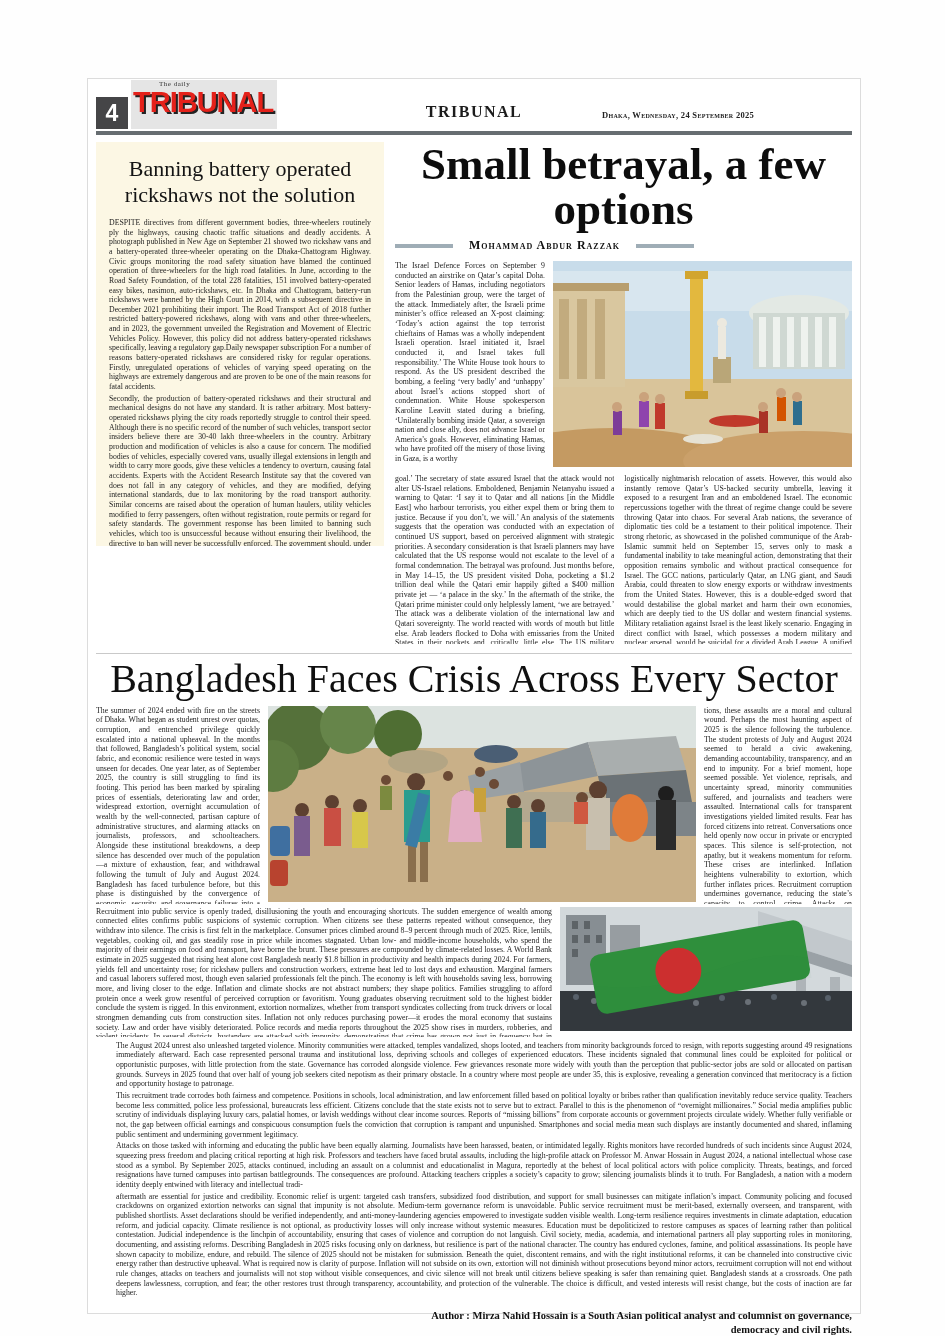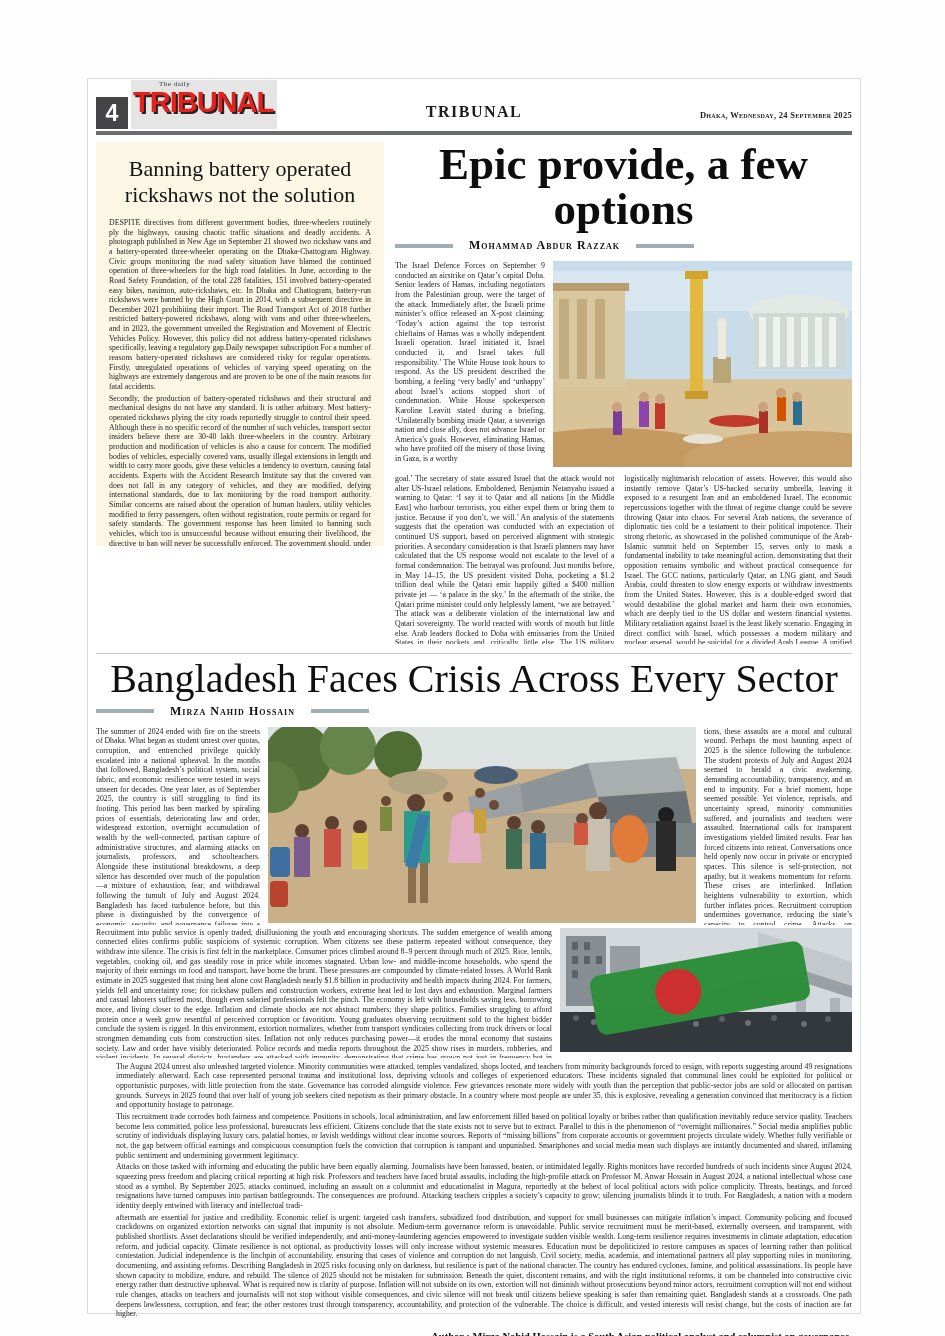--- a/index.html
+++ b/index.html
@@ -10,21 +10,21 @@
   
   .masthead{display:flex;align-items:flex-end;height:44px;}
   .mast-left{width:250px;display:flex;align-items:flex-end;}
   .logo-num{width:32px;height:32px;background:#454547;color:#fff;font-family:"Liberation Sans",sans-serif;
             font-weight:bold;font-size:23px;display:flex;align-items:center;justify-content:center;margin-right:3px;}
   .logo-stack{display:flex;flex-direction:column;line-height:1;background:#e5e5e5;padding:1px 4px 12px 2px;}
   .logo-top{font-size:7px;color:#333;margin-left:26px;letter-spacing:.5px;}
   .logo-word{font-family:"Liberation Sans",sans-serif;font-weight:bold;font-size:29px;letter-spacing:-1px;
              color:#e4211a;text-shadow:2px 2px 0 #232323;}
   .mast-center{flex:1;text-align:center;font-weight:bold;font-size:16px;letter-spacing:1.5px;padding-bottom:8px;}
-  .mast-right{width:250px;text-align:right;font-size:8.5px;font-weight:bold;font-variant:small-caps;
+  .mast-right{width:250px;text-align:left;font-size:8.5px;font-weight:bold;font-variant:small-caps;
               letter-spacing:.3px;padding-bottom:9px;color:#222;}
   .mast-rule{height:4px;background:#676d71;margin-top:2px;margin-bottom:7px;}
   
   .top-section{display:flex;gap:11px;}
   .editorial-box{width:288px;flex-shrink:0;background:#fcf7e4;padding:12px 13px;box-sizing:border-box;height:404px;overflow:hidden;}
   .editorial-title{font-size:22px;text-align:center;line-height:1.18;margin:2px 0 10px 0;color:#141414;}
   .small-copy{font-size:7.8px;line-height:1.24;text-align:justify;color:#1d1d1d;}
   .small-copy p{margin:0 0 2px 0;}
   .lead-article{flex:1;min-width:0;}
   .lead-headline{font-size:45px;font-weight:bold;text-align:center;line-height:1.0;margin:0 0 6px 0;color:#0d0d0d;}
@@ -75,21 +75,21 @@
     <div class="top-section">
       <div class="editorial-box">
         <div class="editorial-title">Banning battery operated rickshaws not the solution</div>
         <div class="small-copy">
           <p>DESPITE directives from different government bodies, three-wheelers routinely ply the highways, causing chaotic traffic situations and deadly accidents. A photograph published in New Age on September 21 showed two rickshaw vans and a battery-operated three-wheeler operating on the Dhaka-Chattogram Highway. Civic groups monitoring the road safety situation have blamed the continued operation of three-wheelers for the high road fatalities. In June, according to the Road Safety Foundation, of the total 228 fatalities, 151 involved battery-operated easy bikes, nasimon, auto-rickshaws, etc. In Dhaka and Chattogram, battery-run rickshaws were banned by the High Court in 2014, with a subsequent directive in December 2021 prohibiting their import. The Road Transport Act of 2018 further restricted battery-powered rickshaws, along with vans and other three-wheelers, and in 2023, the government unveiled the Registration and Movement of Electric Vehicles Policy. However, this policy did not address battery-operated rickshaws specifically, leaving a regulatory gap.Daily newspaper subscription For a number of reasons battery-operated rickshaws are considered risky for regular operations. Firstly, unregulated operations of vehicles of varying speed operating on the highways are extremely dangerous and are proven to be one of the main reasons for fatal accidents.</p>
           <p>Secondly, the production of battery-operated rickshaws and their structural and mechanical designs do not have any standard. It is rather arbitrary. Most battery-operated rickshaws plying the city roads reportedly struggle to control their speed. Although there is no specific record of the number of such vehicles, transport sector insiders believe there are 30-40 lakh three-wheelers in the country. Arbitrary production and modification of vehicles is also a cause for concern. The modified bodies of vehicles, especially covered vans, usually illegal extensions in length and width to carry more goods, give these vehicles a tendency to overturn, causing fatal accidents. Experts with the Accident Research Institute say that the covered van does not fall in any category of vehicles, and they are modified, defying international standards, due to lax monitoring by the road transport authority. Similar concerns are raised about the operation of human haulers, utility vehicles modified to ferry passengers, often without registration, route permits or regard for safety standards. The government response has been limited to banning such vehicles, which too is unsuccessful because without ensuring their livelihood, the directive to ban will never be successfully enforced. The government should, under the circumstances, address the gaps in its policy decision that without the economic rehabilitation.</p>
         </div>
       </div>
 
       <div class="lead-article">
-        <h1 class="lead-headline">Epic provide, a few options</h1>
+        <h1 class="lead-headline">Small betrayal, a few options</h1>
         <div class="byline-row">
           <span class="byline-rule"></span>
           <span class="byline-name">Mohammad Abdur Razzak</span>
           <span class="byline-rule"></span>
         </div>
         <div class="lead-top-row">
           <div class="lead-col-narrow small-copy">The Israel Defence Forces on September 9 conducted an airstrike on Qatar’s capital Doha. Senior leaders of Hamas, including negotiators from the Palestinian group, were the target of the attack. Immediately after, the Israeli prime minister’s office released an X-post claiming: ‘Today’s action against the top terrorist chieftains of Hamas was a wholly independent Israeli operation. Israel initiated it, Israel conducted it, and Israel takes full responsibility.’ The White House took hours to respond. As the US president described the bombing, a feeling ‘very badly’ and ‘unhappy’ about Israel’s actions stopped short of condemnation. White House spokesperson Karoline Leavitt stated during a briefing, ‘Unilaterally bombing inside Qatar, a sovereign nation and close ally, does not advance Israel or America’s goals. However, eliminating Hamas, who have profited off the misery of those living in Gaza, is a worthy</div>
           <figure class="lead-fig">
             <svg width="300" height="206" viewBox="0 0 300 206">
               <rect width="300" height="206" fill="#c8dcea"></rect>
@@ -142,25 +142,20 @@
         </div>
         <div class="lead-cont-row">
           <div class="lead-cont-a small-copy">goal.’ The secretary of state assured Israel that the attack would not alter US-Israel relations. Emboldened, Benjamin Netanyahu issued a warning to Qatar: ‘I say it to Qatar and all nations [in the Middle East] who harbour terrorists, you either expel them or bring them to justice. Because if you don’t, we will.’ An analysis of the statements suggests that the operation was conducted with an expectation of continued US support, based on perceived alignment with strategic priorities. A secondary consideration is that Israeli planners may have calculated that the US response would not escalate to the level of a formal condemnation. The betrayal was profound. Just months before, in May 14–15, the US president visited Doha, pocketing a $1.2 trillion deal while the Qatari emir happily gifted a $400 million private jet — ‘a palace in the sky.’ In the aftermath of the strike, the Qatari prime minister could only helplessly lament, ‘we are betrayed.’ The attack was a deliberate violation of the international law and Qatari sovereignty. The world reacted with words of mouth but little else. Arab leaders flocked to Doha with emissaries from the United States in their pockets and, critically, little else. The US military presence in Qatar, governed by bilateral agreements, on the massive Al Udeid Air Base, was supposed to provide security. Qatar spent more than $8 billion to expand and build the base and bears the burden to host the 10,000-strong military supposed to provide security through deterrence by presence, a powerful deterrent against any aggression; extended nuclear deterrence, protection under the US ‘nuclear umbrella;’ integrated air and missile defence, protection from threats via US Patriot batteries, AWACS, and fighter jets; and intelligence sharing, access to unparalleled US intelligence on regional threats. Yet, during the Israeli attack, this formidable defence apparatus was conspicuously silent. Israeli aircraft flew into Qatari airspace unopposed, but likely not undetected, bombed their targets and retreated safely. The event proved a harsh truth: the primary mission of Al Udeid is to serve US interests. The defence of Qatar is a beneficial byproduct if US interest is attacked, but there is no obligation when an attack comes from Israel. The countries that signed the Abraham Accords with Israel — the United Arab Emirates, Bahrain and Morocco — would play a critical and for Doha, a disappointing role. They cannot be trusted to join any meaningful Arab retaliation. In fact, their purpose would be to actively prevent it. Their strategic calculus is fundamentally different from Qatar’s. The accords were built on a shared fear of Iran and a desire for a deep integration with the US-led security and economic architecture. Retaliating against Israel would mean retaliating against their primary security patron, the United States, a risk that they will not take. Furthermore, a key ideological driver for the United Arab Emirates, in particular, is countering political Islamist groups such as the Muslim Brotherhood, which is ideologically aligned with Hamas. While they may publicly condemn the violation of sovereignty, they privately perhaps welcome the outcome of the strike. Their likely role would be that of a moderating force, working within the Arab League and the Gulf Cooperation Council to block any resolu-</div>
           <div class="lead-cont-b small-copy">logistically nightmarish relocation of assets. However, this would also instantly remove Qatar’s US-backed security umbrella, leaving it exposed to a resurgent Iran and an emboldened Israel. The economic repercussions together with the threat of regime change could be severe throwing Qatar into chaos. For several Arab nations, the severance of diplomatic ties cold be a testament to their political impotence. Their strong rhetoric, as showcased in the polished communique of the Arab-Islamic summit held on September 15, serves only to mask a fundamental inability to take meaningful action, demonstrating that their opposition remains symbolic and without practical consequence for Israel. The GCC nations, particularly Qatar, an LNG giant, and Saudi Arabia, could threaten to slow energy exports or withdraw investments from the United States. However, this is a double-edged sword that would destabilise the global market and harm their own economies, which are deeply tied to the US dollar and western financial systems. Military retaliation against Israel is the least likely scenario. Engaging in direct conflict with Israel, which possesses a modern military and nuclear arsenal, would be suicidal for a divided Arab League. A unified Arab military response is a fantasy given current political divisions and military disparities. Furthermore, US arms sales to Arab states include strict conditions that forbid their use against Israel, underscoring the United States’ unwavering commitment to its security. Arab states could increase funding and arms to groups hostile to Israel, such as Hezbollah or Palestinian factions. This would inflame the entire region but would be an indirect and deniable form of retaliation. The risk, however, is sparking a wider war that could easily spiral out of control and draw in Iran directly. Betrayed by the United States, the Arab Gulf states could accelerate their strategic pivot towards Moscow and Beijing and deepen energy ties in exchange for political and military support. However, neither China nor Russia will come forward to offer an immediate, on-the-ground security guarantee that the US military presence provides against Iran. The stark reality for Qatar and the Arab world is that their options are limited by the very architecture of security that the United States built and then revealed to be conditional. The fractured response from Abraham Accords signatories underscores the deep divisions that prevent a unified stance. Any meaningful retaliation, expelling the US military base, energy embargo, etc., would cause self-inflicted wounds potentially greater than the original insult. Meanwhile, military options are largely off the table because of Israel’s superiority and a lack of Arab unity. And, the use of American-origin weapons by Arab is restricted by end-user agreements that prohibit their deployment against Israel, a key US ally. Therefore, the most probable response will be a furious but ultimately restrained combination of diplomatic condemnation, symbolic gestures and a quiet, futile attempt at reducing dependence on the United States. They have been shown that their security is not an American priority, but they lack the collective power or individual will to secure it themselves. The Arab leaders left Doha after the summit with little option but to seethe in silent, impotent rage.</div>
         </div>
       </div>
     </div>
 
     <div class="second-article">
       <h2 class="second-headline">Bangladesh Faces Crisis Across Every Sector</h2>
-      <div class="byline-row">
-        <span class="byline-rule"></span>
-        <span class="byline-name">Mirza Nahid Hossain</span>
-        <span class="byline-rule"></span>
-      </div>
 
       <div class="second-top-row">
         <div class="sec-col-left small-copy">The summer of 2024 ended with fire on the streets of Dhaka. What began as student unrest over quotas, corruption, and entrenched privilege quickly escalated into a national upheaval. In the months that followed, Bangladesh’s political system, social fabric, and economic resilience were tested in ways unseen for decades. One year later, as of September 2025, the country is still struggling to find its footing. This period has been marked by spiraling prices of essentials, deteriorating law and order, widespread extortion, overnight accumulation of wealth by the well-connected, partisan capture of administrative structures, and alarming attacks on journalists, professors, and schoolteachers. Alongside these institutional breakdowns, a deep silence has descended over much of the population—a mixture of exhaustion, fear, and withdrawal following the tumult of July and August 2024. Bangladesh has faced turbulence before, but this phase is distinguished by the convergence of economic, security, and governance failures into a mutually reinforcing cycle. Inflation weakens households, leaving them vulnerable to extortion, which thrives because law enforcement is partisan and compromised. Teachers and journalists are attacked, eroding institutions that could expose abuses or provide stability to young people.</div>
         <figure class="sec-fig">
           <svg width="428" height="196" viewBox="0 0 428 196">
             <rect width="428" height="196" fill="#c9b088"></rect>
             <rect width="428" height="42" fill="#dce3e0"></rect>
 
             <circle cx="30" cy="30" r="34" fill="#55713a"></circle>
             <circle cx="80" cy="20" r="28" fill="#66854a"></circle>

